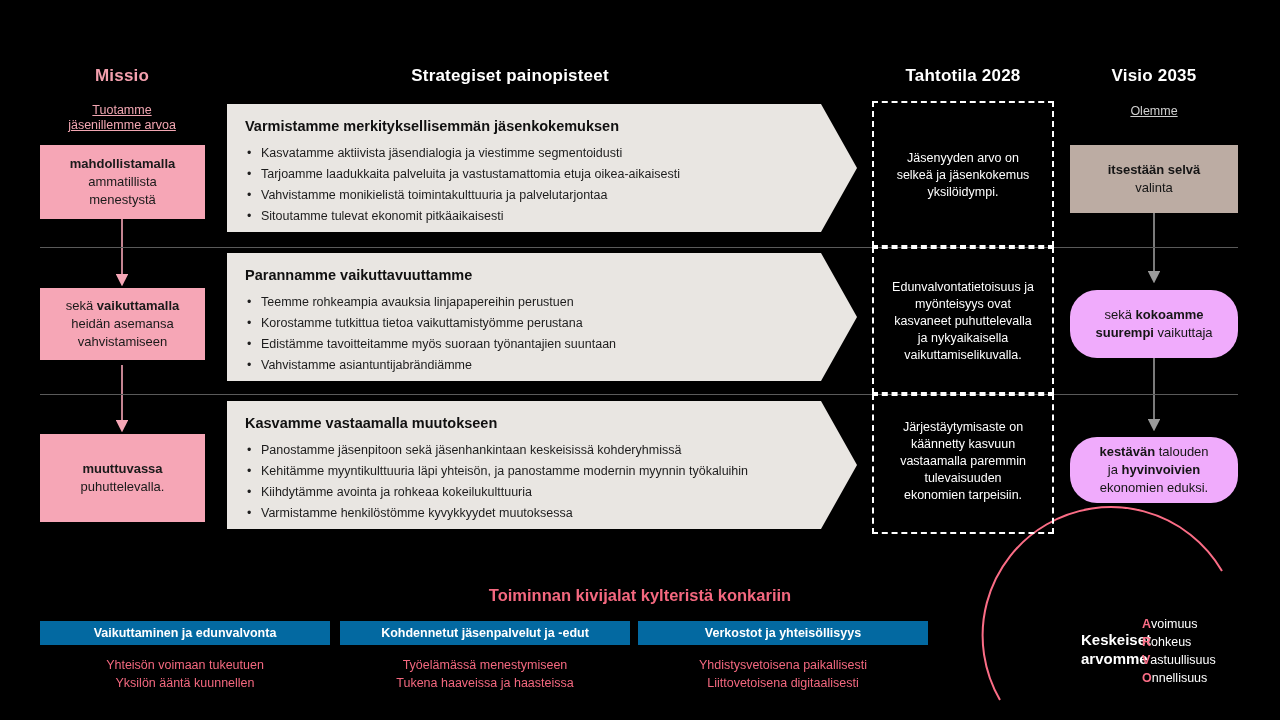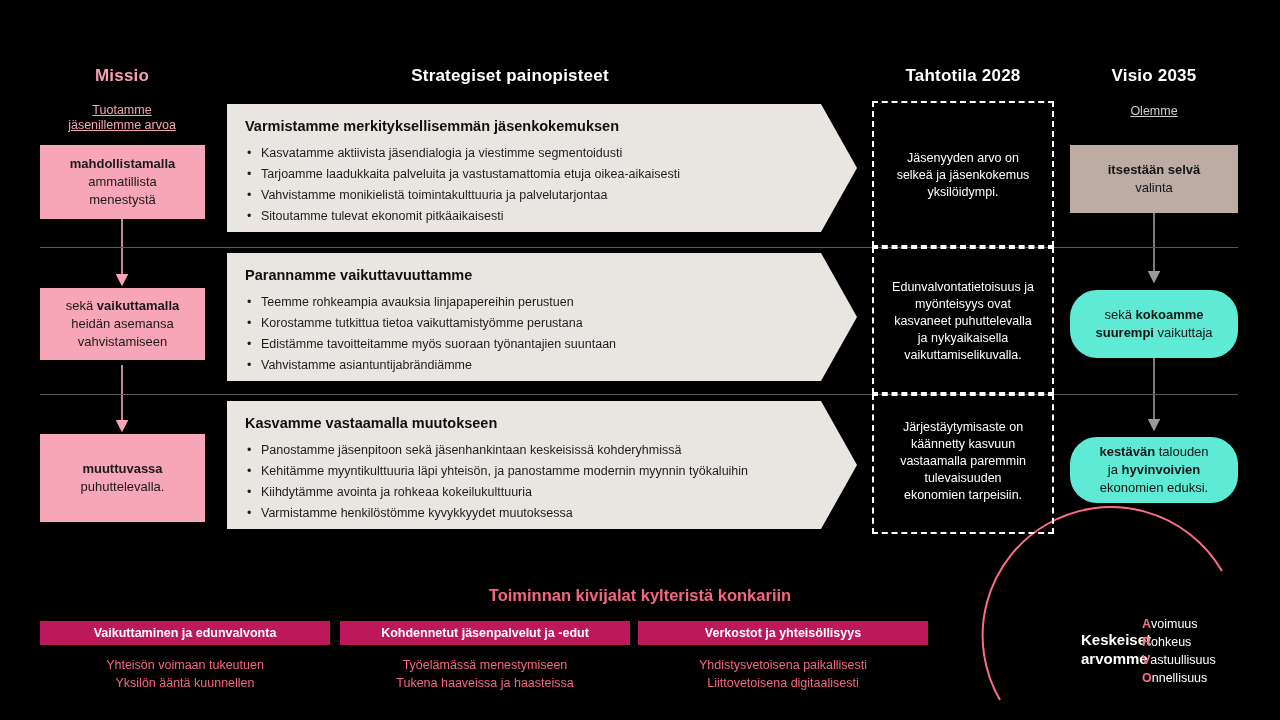--- a/index.html
+++ b/index.html
@@ -115,21 +115,21 @@
     align-items: center;
     justify-content: center;
     text-align: center;
     font-size: 13px;
     line-height: 18px;
     color: #151515;
     padding: 6px 10px;
     box-sizing: border-box;
   }
   .vision-box.tan { background: #bcaca3; }
-  .vision-box.grey { background: #5eead4; border-radius: 27px; }
+  .vision-box.grey { background: #f0abfc; border-radius: 27px; }
   .vision-box b { font-weight: bold; }
 
   
   .hsep {
     position: absolute;
     height: 1px;
     background: #5a5a5a;
   }
 
   
@@ -145,21 +145,21 @@
   .bottom-title {
     position: absolute;
     width: 100%;
     text-align: center;
     font-size: 16.5px;
     font-weight: bold;
     color: #f4687f;
   }
   .pill {
     position: absolute;
-    background: #be185d;
+    background: #0369a1;
     color: #ffffff;
     font-weight: bold;
     font-size: 12.5px;
     display: flex;
     align-items: center;
     justify-content: center;
     text-align: center;
     box-sizing: border-box;
     height: 24px;
   }

